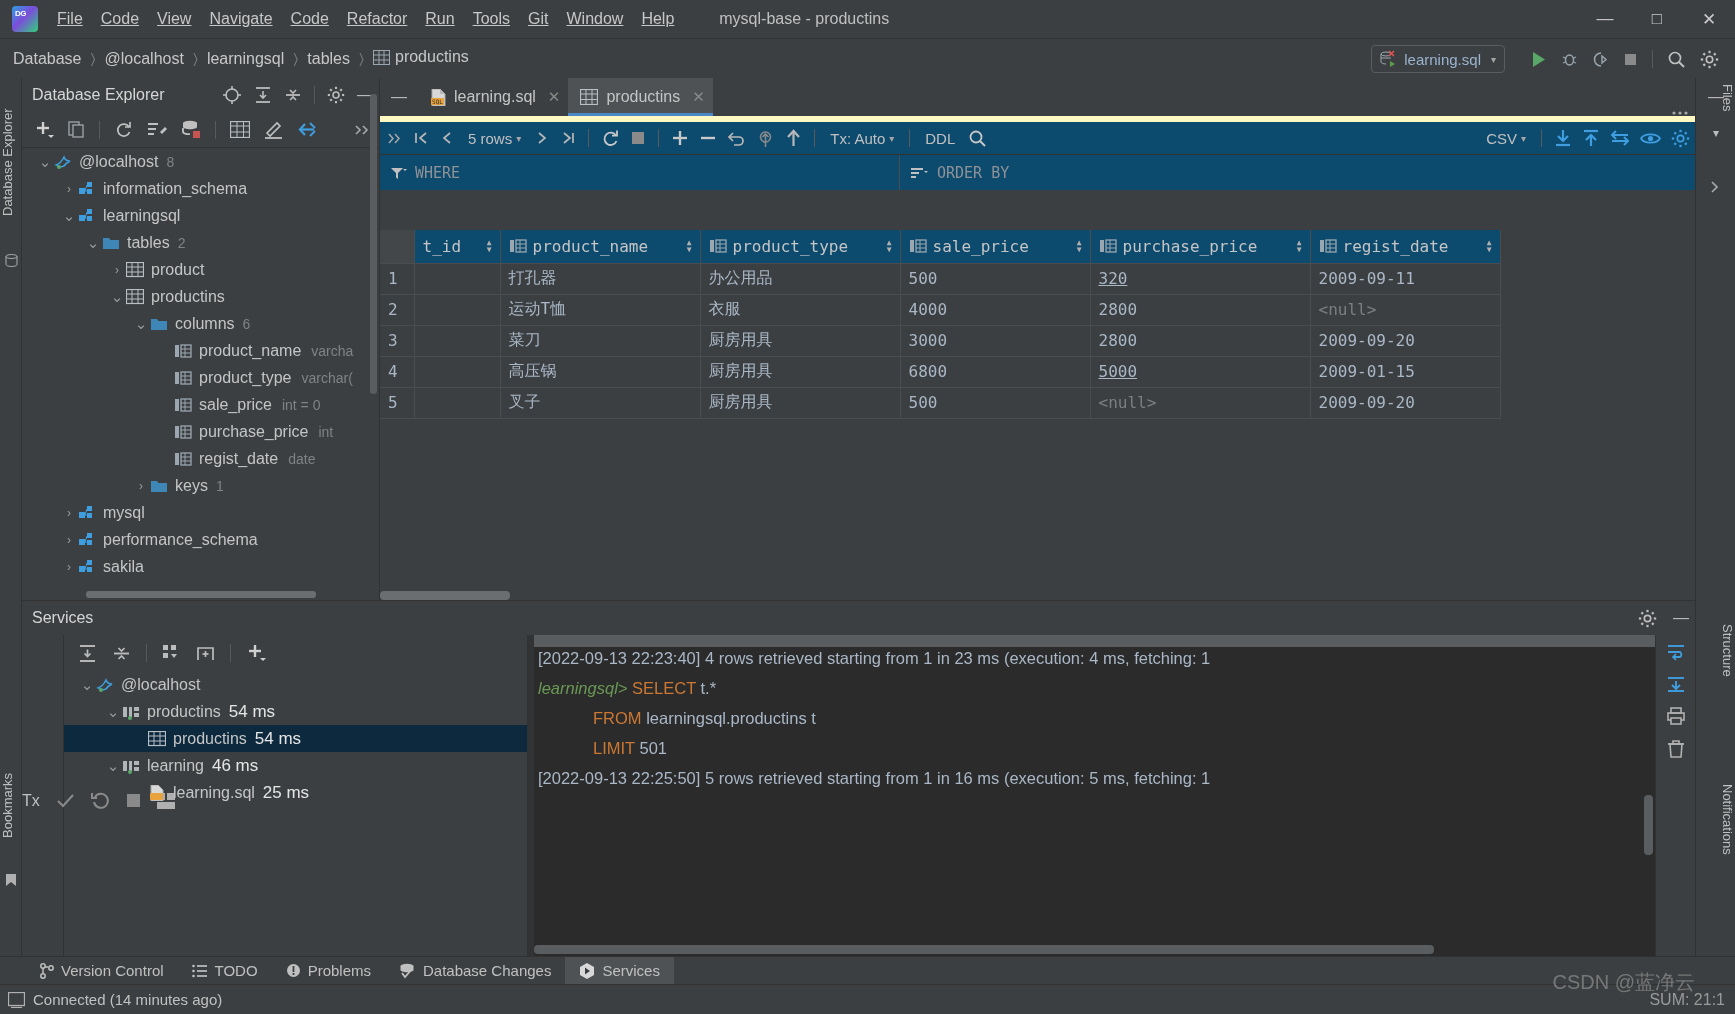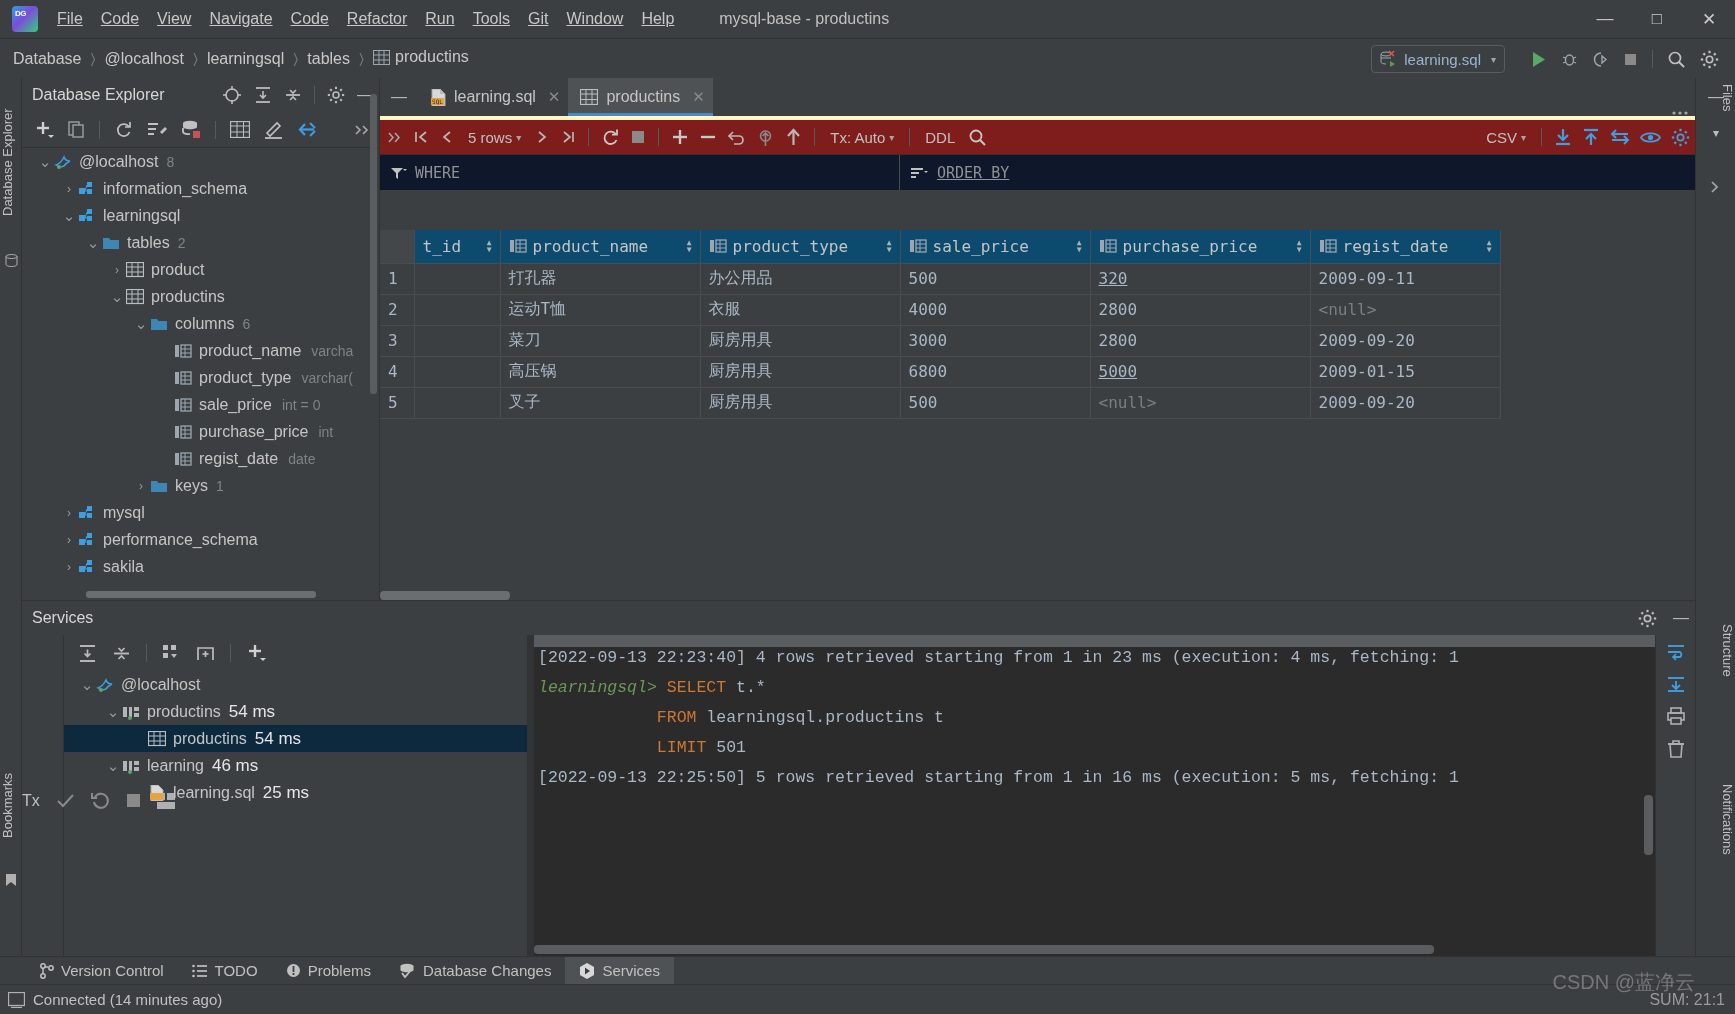--- a/index.html
+++ b/index.html
@@ -117,38 +117,38 @@
   }
   .etab.active { background: #4e5254; }
   .etab.active::after {
     content: ""; position: absolute; left: 0; right: 0; bottom: 0; height: 3px; background: #4a88c7;
   }
   .etab .x { color: #8a8a8a; font-size: 15px; margin-left: 4px; }
   .tabstrip-right { margin-left: auto; display: flex; align-items: center; gap: 4px; padding-right: 6px; }
 
   .grid-toolbar {
     height: 38px; display: flex; align-items: center; gap: 0;
-    border-top: 4px solid #fef9c3; background: #7f1d1d; padding-left: 2px;
+    border-top: 6px solid #fef9c3; background: #0c4a6e; padding-left: 2px;
   }
   .gt-item {
     display: flex; align-items: center; justify-content: center; min-width: 26px; height: 30px;
     padding: 0 5px; color: #c0c0c0; font-size: 15px;
   }
   .gt-item.txt { padding: 0 8px; }
   .gt-sep { width: 1px; height: 18px; background: #565a5c; margin: 0 7px; }
   .caret { font-size: 10px; color: #a5a5a5; margin-left: 4px; }
 
   
-  .filterbar { height: 36px; display: flex; border-top: 1px solid #323232; background: #0f172a; }
+  .filterbar { height: 36px; display: flex; border-top: 1px solid #323232; background: #0c4a6e; }
   .fb-cell {
     display: flex; align-items: center; gap: 8px; padding: 0 10px;
     font-family: "DejaVu Sans Mono", monospace; font-size: 15px; color: #8f9296;
   }
   .fb-cell.where { width: 520px; border-right: 1px solid #4a4d4f; }
-  .fb-cell.orderby { flex: 1; text-decoration: underline; }
+  .fb-cell.orderby { flex: 1; }
 
   
   .gridwrap { position: absolute; left: 0; right: 0; top: 152px; bottom: 0; background: #3c3f41; overflow: hidden; }
   table.dg { border-collapse: collapse; table-layout: fixed; }
   table.dg th, table.dg td {
     border-right: 1px solid #4a4d4f; border-bottom: 1px solid #4a4d4f;
     font-family: "DejaVu Sans Mono", monospace; font-size: 16px;
     height: 31px; padding: 0 8px; text-align: left; font-weight: normal;
   }
   table.dg th { background: #0c4a6e; color: #c5c5c5; height: 33px; }
@@ -200,21 +200,21 @@
   .snode { height: 27px; display: flex; align-items: center; font-size: 16px; color: #c5c5c5; white-space: nowrap; }
   .snode.sel { background: #0d293e; }
   .sms { color: #e5e5e5; font-size: 17px; margin-left: 8px; }
 
   .console {
     flex: 1; background: #2b2b2b; position: relative; overflow: hidden;
   }
   .con-gutter { position: absolute; left: 0; top: 0; bottom: 0; width: 6px; background: #313335; }
   .con-lines {
     position: absolute; left: 6px; top: 0; right: 0; bottom: 0;
-    font-family: Liberation Mono, monospace; font-size: 16.5px; padding: 8px 0 0 4px;
+    font-family: Liberation Sans, sans-serif; font-size: 16.5px; padding: 8px 0 0 4px;
     line-height: 30px; white-space: pre; color: #a9b7c6;
   }
   .cl-green { color: #6a9955; font-style: italic; }
   .cl-orange { color: #cc7832; }
   .cl-plain { color: #a9b7c6; }
   .con-hscroll {
     position: absolute; left: 6px; bottom: 2px; height: 9px; width: 900px;
     background: #5a5d5f; border-radius: 4px;
   }
   .con-vscroll {

